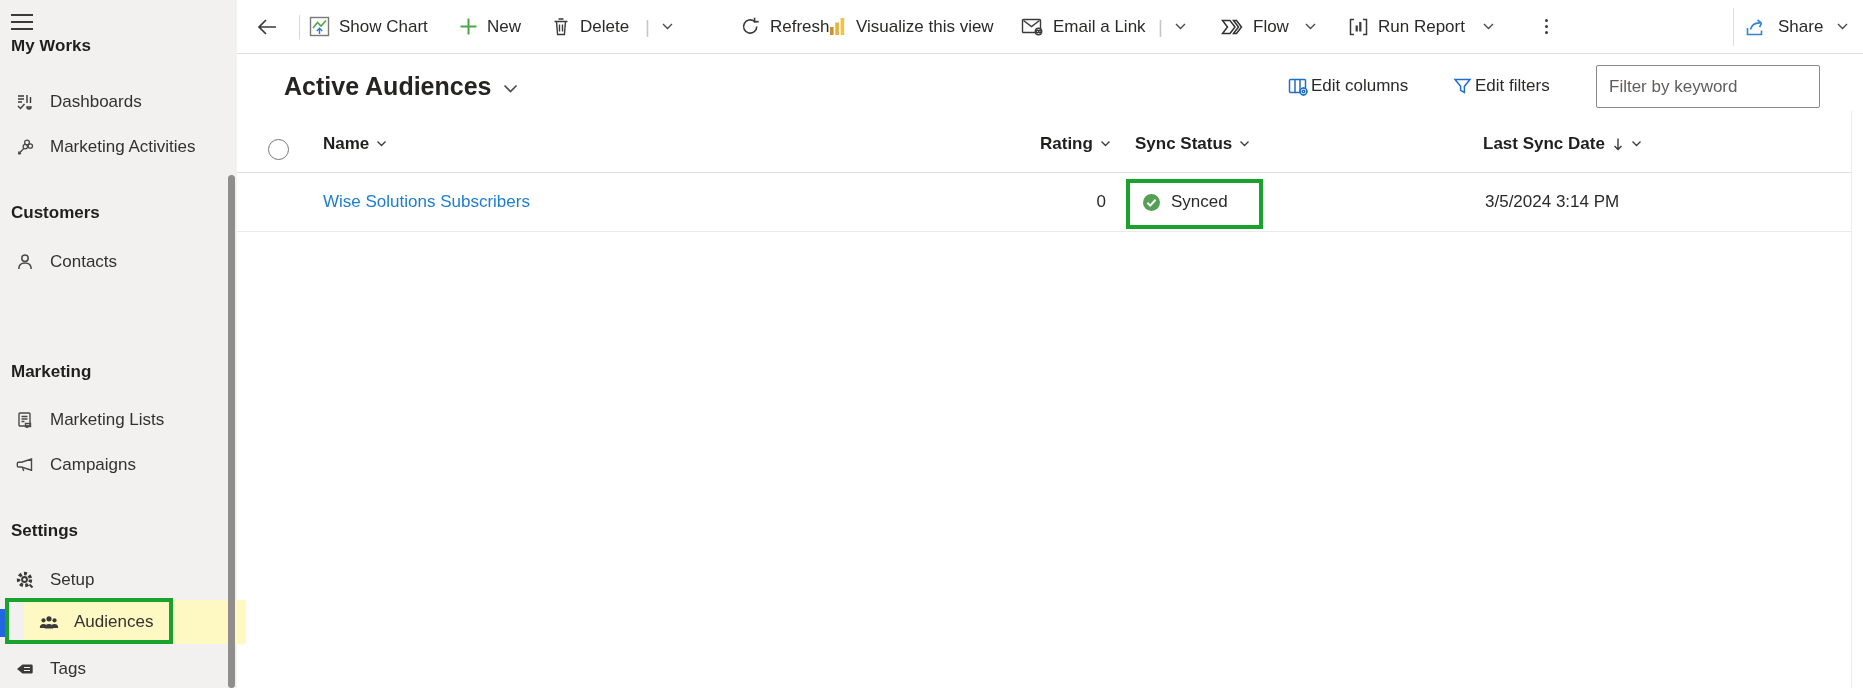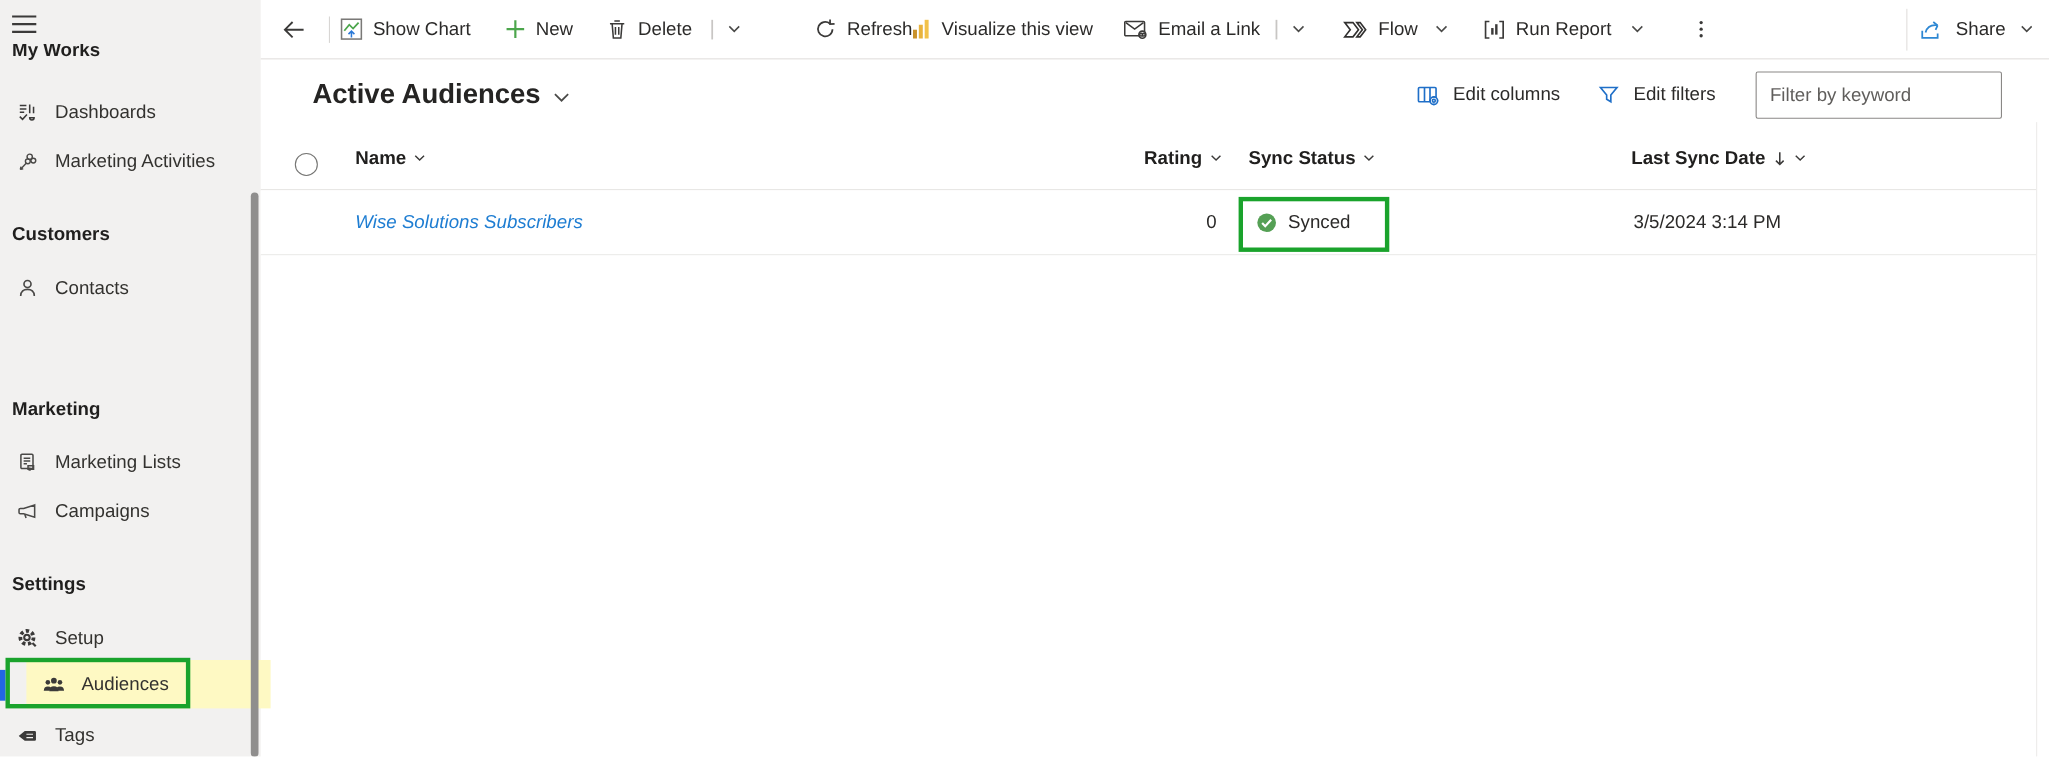--- a/index.html
+++ b/index.html
@@ -28,35 +28,35 @@
   .toolbar-border{position:absolute;left:237px;top:53px;width:1626px;height:1px;background:#e1dfdd;}
   .tb{position:absolute;top:0;height:53px;display:flex;align-items:center;gap:9px;cursor:pointer;color:#2b2a29;white-space:nowrap;}
   .tb-divider{position:absolute;width:1px;background:#d8d6d4;}
   .pipe{color:#c8c6c4;font-size:19px;}
   .kebab{display:flex;flex-direction:column;gap:3px;}
   .kebab i{width:3px;height:3px;border-radius:50%;background:#3b3a39;display:block;}
 
   
   .view-title{position:absolute;left:284px;top:64px;height:44px;display:flex;align-items:center;gap:11px;
               font-size:25px;font-weight:700;color:#252423;cursor:pointer;}
-  .hdr-btn{position:absolute;top:64px;height:44px;display:flex;align-items:center;gap:12px;color:#2b2a29;cursor:pointer;}
+  .hdr-btn{position:absolute;top:64px;height:44px;display:flex;align-items:center;gap:2px;color:#2b2a29;cursor:pointer;}
   .filter-input{position:absolute;left:1596px;top:65px;width:224px;height:43px;box-sizing:border-box;
                 border:1px solid #8a8886;border-radius:2px;background:#fff;padding:0 12px;
                 font-family:inherit;font-size:17px;color:#252423;}
   .filter-input::placeholder{color:#605e5c;opacity:1;}
 
   
   .col-head{position:absolute;top:115px;height:58px;display:flex;align-items:center;gap:7px;
             font-weight:700;color:#201f1e;cursor:pointer;white-space:nowrap;}
   .head-border{position:absolute;left:237px;top:172px;width:1614px;height:1px;background:#e3e1df;}
   .select-all{position:absolute;left:268px;top:139px;width:21px;height:21px;border:1.5px solid #76757 4;
               border:1.5px solid #767674;border-radius:50%;background:#fff;box-sizing:border-box;cursor:pointer;}
   .grid-row{position:absolute;left:237px;top:173px;width:1614px;height:58px;background:#fff;border-bottom:1px solid #ecebe9;}
   .cell{position:absolute;top:173px;height:58px;display:flex;align-items:center;white-space:nowrap;}
-  .cell-link{color:#1E7DD2;cursor:pointer;font-style:italic;}
+  .cell-link{color:#1E7DD2;cursor:pointer;}
   .cell-rating{left:1000px;width:106px;justify-content:flex-end;}
   .status-inner{display:flex;align-items:center;gap:10px;padding-left:16px;}
   .cell-date{left:1485px;}
   .grid-right-line{position:absolute;left:1851px;top:111px;width:1px;height:577px;background:#edecea;}
 </style>
 </head>
 <body>
 
 <div class="app">
 

